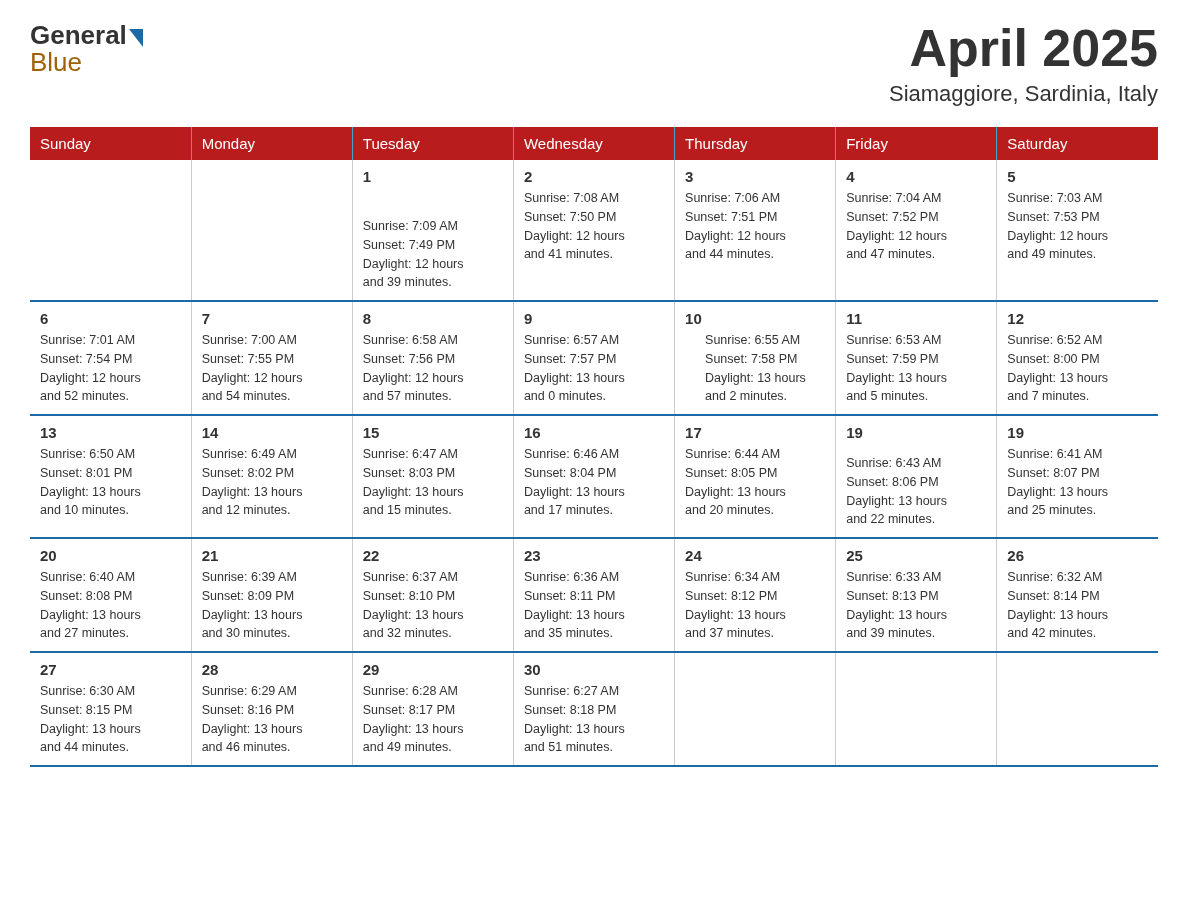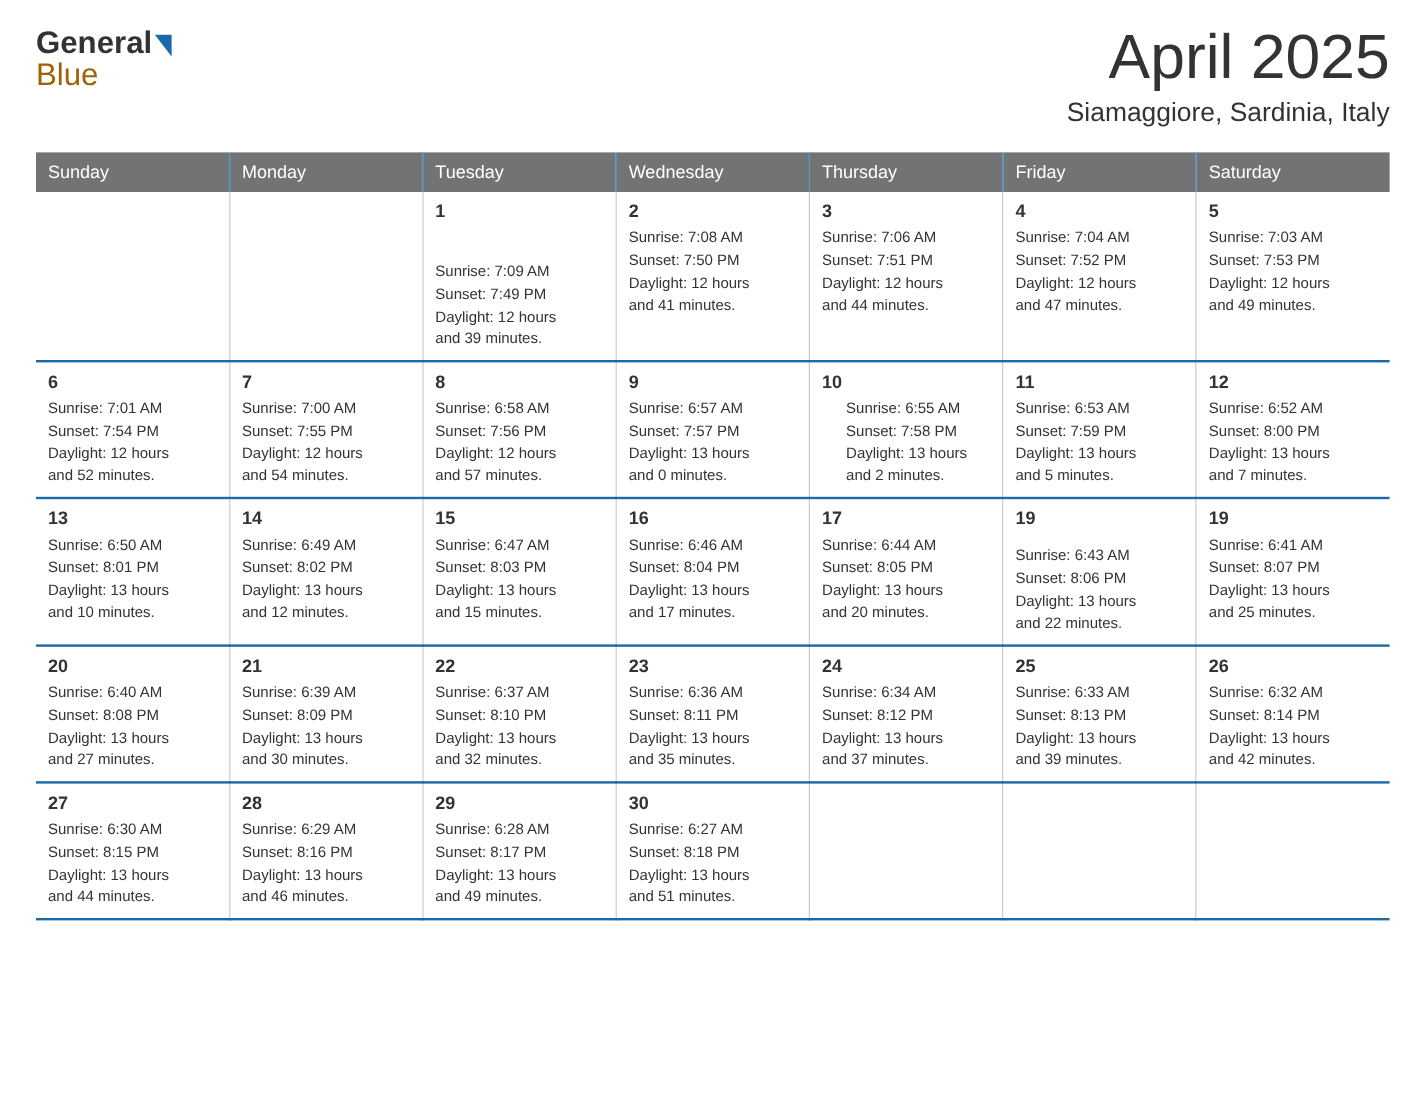--- a/index.html
+++ b/index.html
@@ -44,35 +44,35 @@
       font-size: 26px;
       font-weight: normal;
       color: #a16207;
       margin-top: -4px;
     }
     .title-section {
       text-align: right;
     }
     .main-title {
       font-size: 52px;
-      font-weight: normal;
+      font-weight: bold;
       color: #333;
       line-height: 1.1;
     }
     .subtitle {
       font-size: 22px;
       color: #333;
       margin-top: 4px;
     }
     table {
       width: 100%;
       border-collapse: collapse;
     }
     thead tr {
-      background-color: #737373;
+      background-color: #b91c1c;
     }
     thead th {
       color: #fff;
       padding: 8px 10px;
       font-size: 15px;
       font-weight: normal;
       text-align: left;
       border-right: 1px solid #4a9fd4;
     }
     thead th:last-child {

